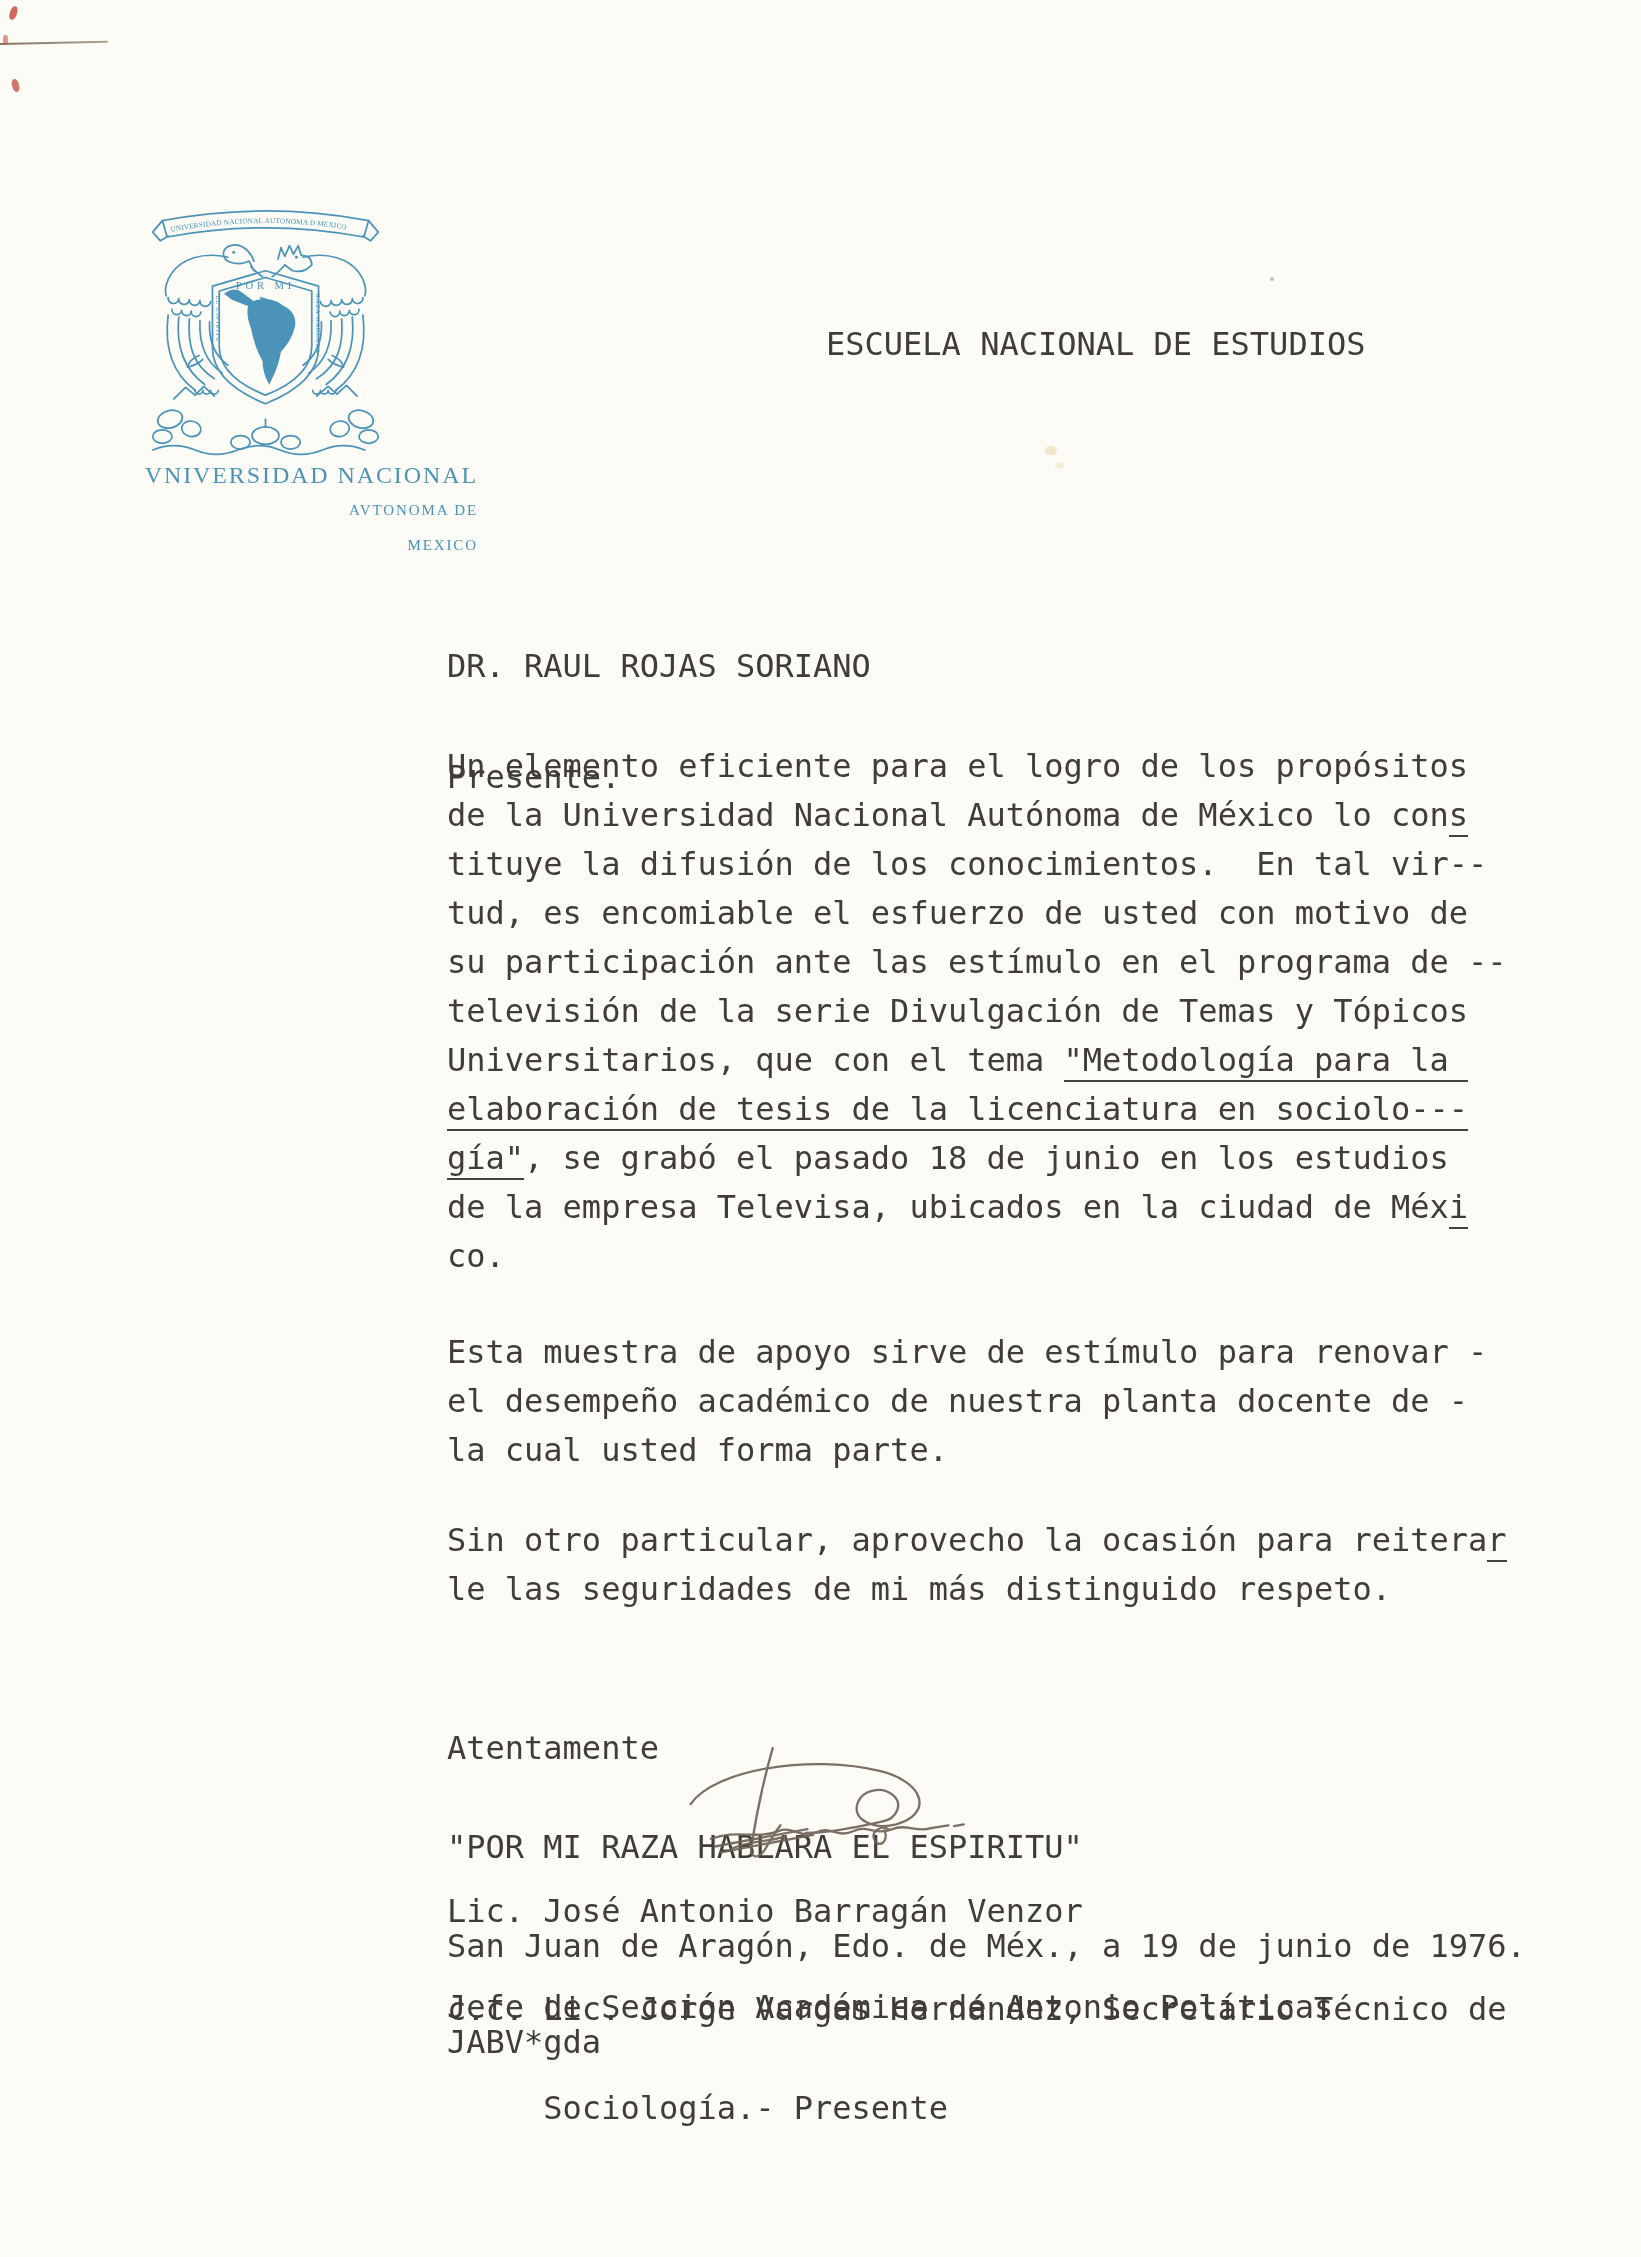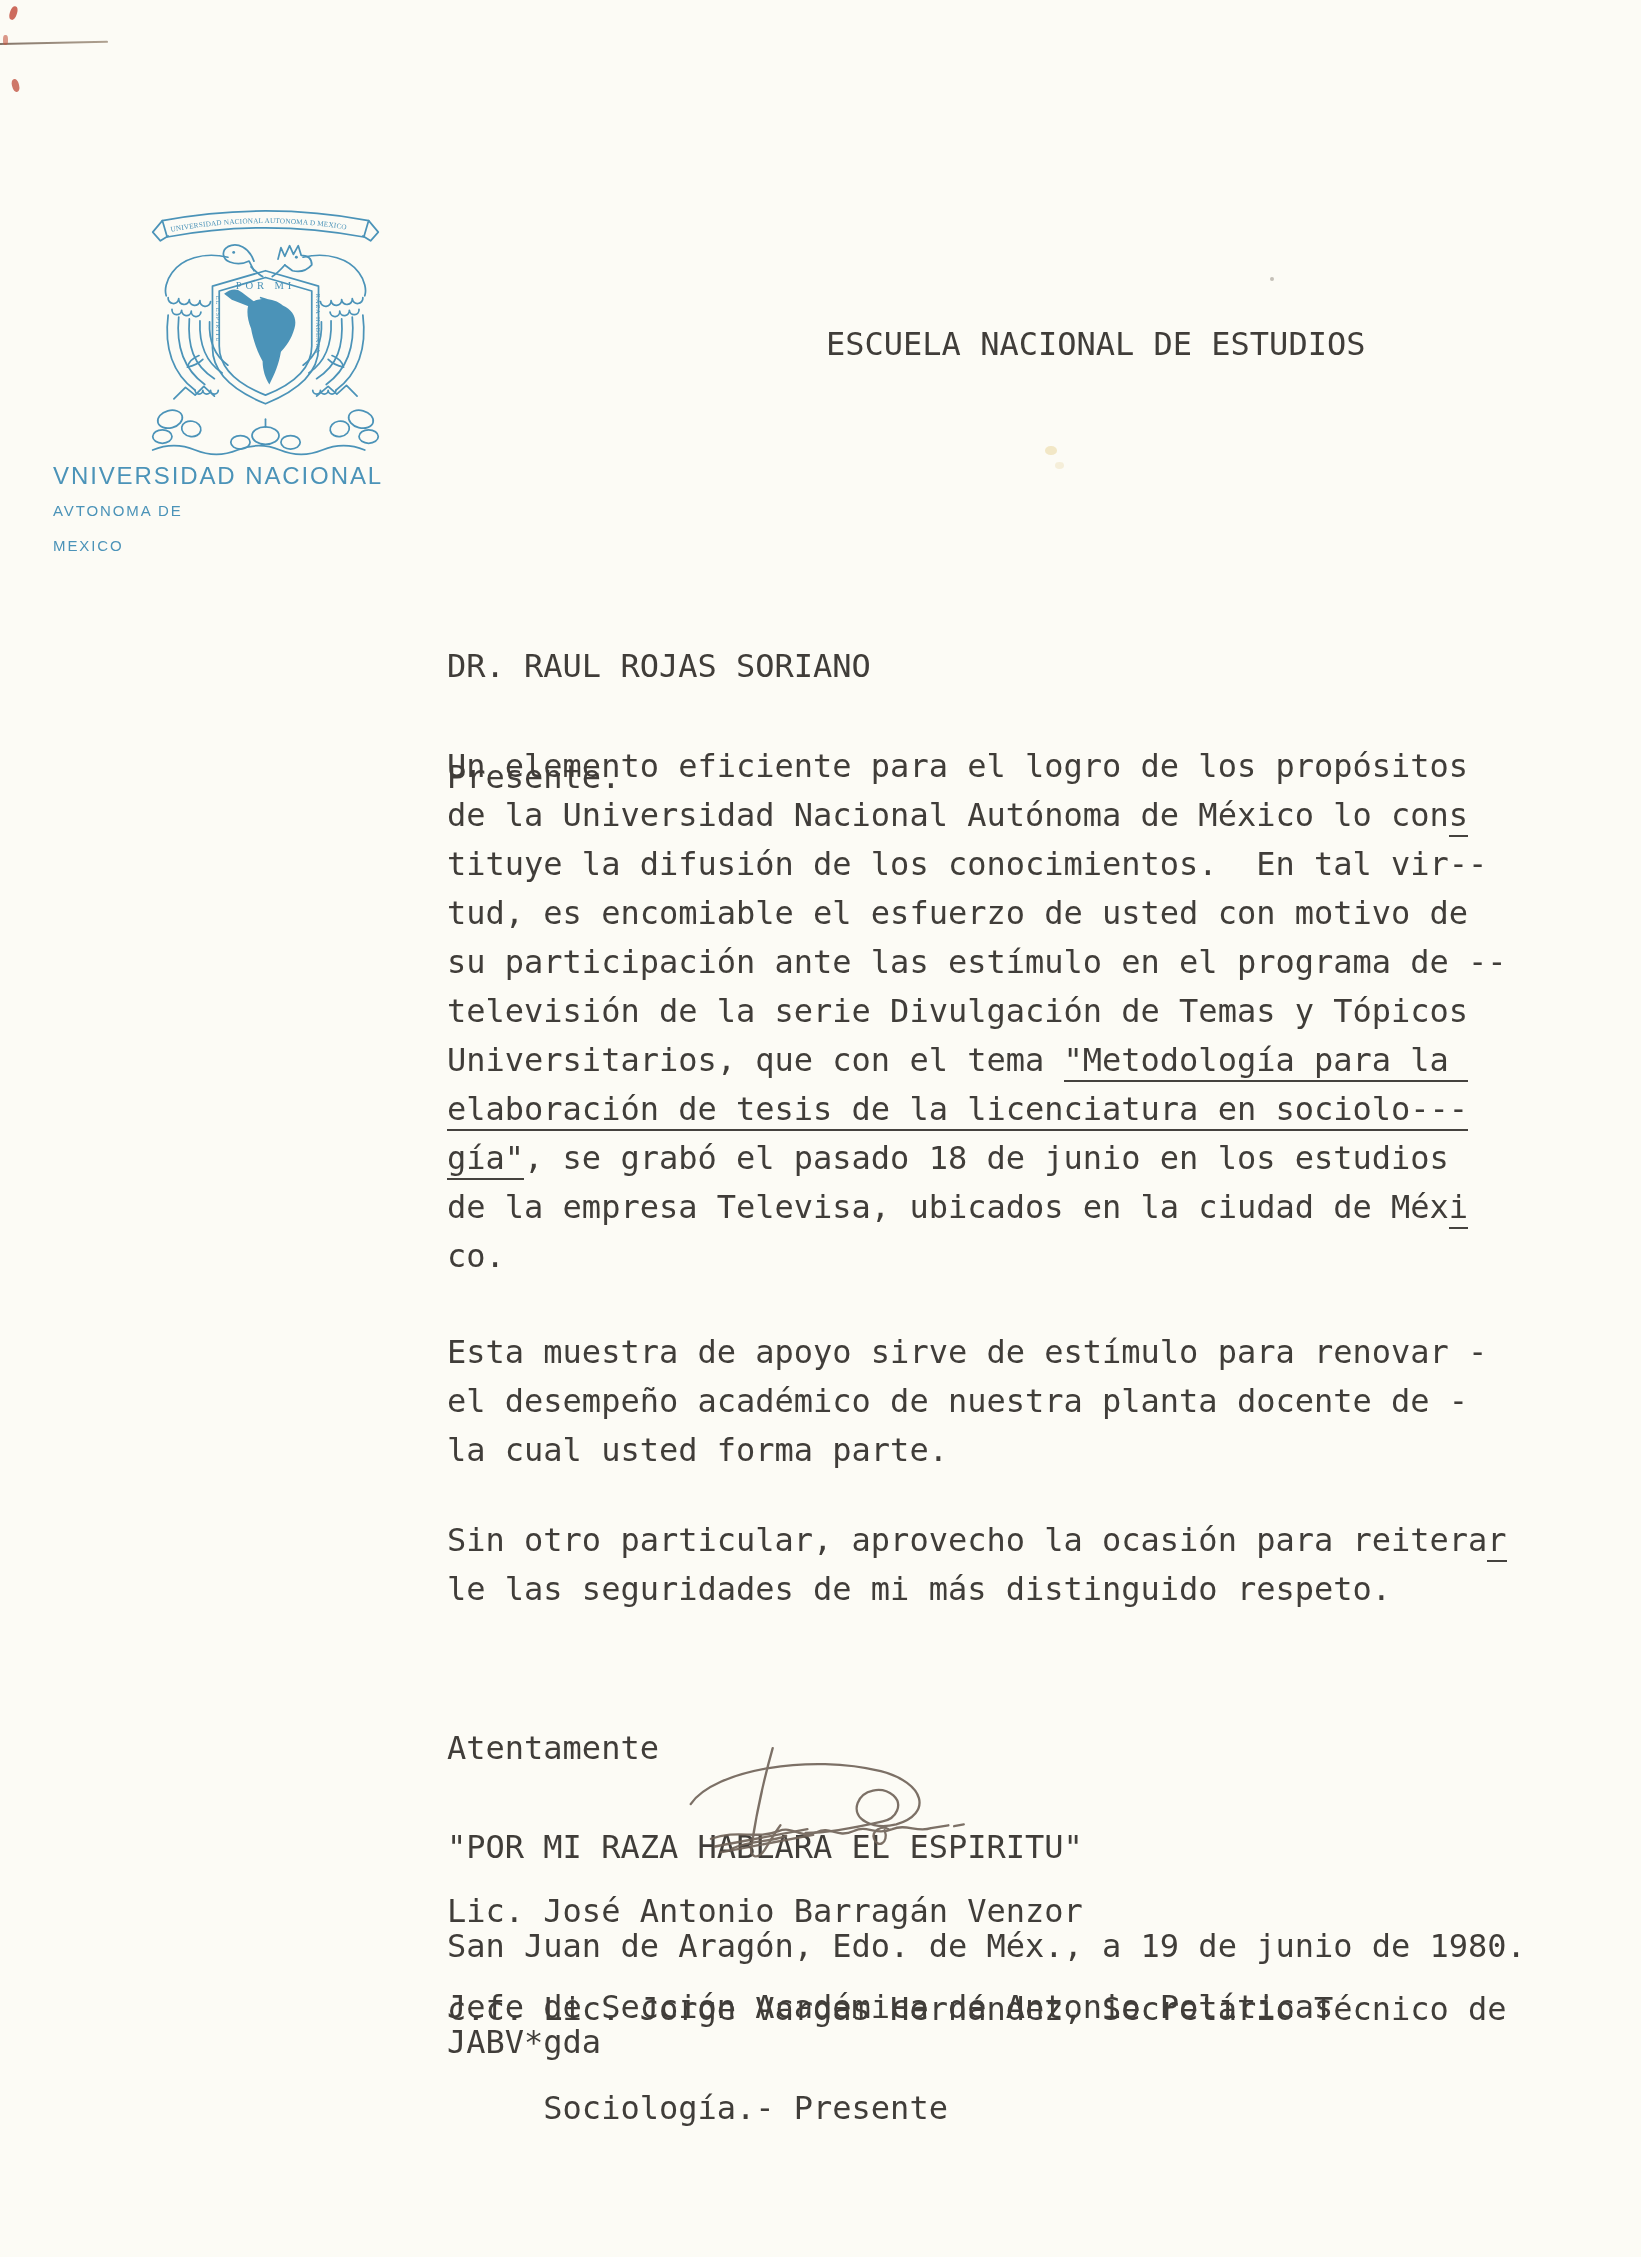--- a/index.html
+++ b/index.html
@@ -15,22 +15,22 @@
   .speck{position:absolute;border-radius:45%;}
   .sp1{left:9.7px;top:5.8px;width:6.8px;height:13.5px;background:#c04737;opacity:.8;transform:rotate(18deg);}
   .sp2{left:2.9px;top:35px;width:4.8px;height:9.7px;background:#c35540;opacity:.6;}
   .sp3{left:11.6px;top:79px;width:6.8px;height:12.6px;background:#bd4533;opacity:.72;transform:rotate(-14deg);}
   .sp4{left:1045px;top:446px;width:11.6px;height:8.7px;background:#e9d79f;opacity:.55;border-radius:50%;}
   .sp5{left:1055px;top:462px;width:8.7px;height:6.8px;background:#ecdcae;opacity:.4;border-radius:50%;}
   .sp6{left:1270px;top:277px;width:3.9px;height:3.9px;background:#8e867c;opacity:.5;border-radius:50%;}
 
   
   .emblem{position:absolute;left:145px;top:201px;width:241px;height:259px;}
-  .wordmark{position:absolute;left:53px;top:458px;width:425px;text-align:left;
-            font-family:Liberation Sans, sans-serif;color:#4b93b8;line-height:35px;letter-spacing:1.9px;}
+  .wordmark{position:absolute;left:53px;top:458px;width:425px;text-align:right;
+            font-family:Liberation Serif, serif;color:#4b93b8;line-height:35px;letter-spacing:1.9px;}
   .wm1{font-size:24px;}
   .wm2,.wm3{font-size:15px;}
 
   
   .school-header{position:absolute;left:826px;top:259px;font-size:32px;line-height:34px;white-space:pre;}
   .recipient{position:absolute;left:447px;top:574px;font-size:32px;line-height:37px;white-space:pre;}
   .para{position:absolute;left:447px;font-size:32px;line-height:49px;}
   .p1{top:742px;}
   .p2{top:1320px;margin-top:8px;}
   .p3{top:1516px;}
@@ -160,21 +160,21 @@
       <div class="tline"><span>la cual usted forma parte.</span></div>
     </div>
   <div class="para p3">
       <div class="tline"><span>Sin otro particular, aprovecho la ocasión para reitera</span><span class="u">r</span></div>
       <div class="tline"><span>le las seguridades de mi más distinguido respeto.</span></div>
     </div>
 
   <div class="closing">
     <div>Atentamente</div>
     <div>"POR MI RAZA HABLARA EL ESPIRITU"</div>
-    <div>San Juan de Aragón, Edo. de Méx., a 19 de junio de 1980.</div>
+    <div>San Juan de Aragón, Edo. de Méx., a 19 de junio de 1976.</div>
   </div>
 
   <svg class="signature" viewBox="0 0 400 155">
     <g stroke="#6f6257" stroke-width="2.4" fill="none" stroke-linecap="round" stroke-linejoin="round" opacity="0.9">
       <path d="M95,62 C120,26 220,10 292,28 C338,40 346,72 308,83 C284,89 262,78 268,61 C273,47 293,43 305,53 C315,62 309,77 294,80 C268,86 240,92 214,92"></path>
       <path d="M180,4 C171,36 163,72 158,106 C156,118 165,120 172,109 C177,101 182,92 188,84"></path>
       <path d="M138,108 C158,99 176,102 194,95"></path>
       <path d="M116,98 C144,88 162,99 186,90 C202,84 208,99 226,91 C240,84 246,98 264,90 C278,83 286,95 304,88 C318,82 330,92 344,87 L362,84"></path>
       <path d="M296,89 C301,103 288,108 285,98 C282,89 294,84 300,88"></path>
       <path d="M120,106 L216,88 M126,112 L222,94"></path>

